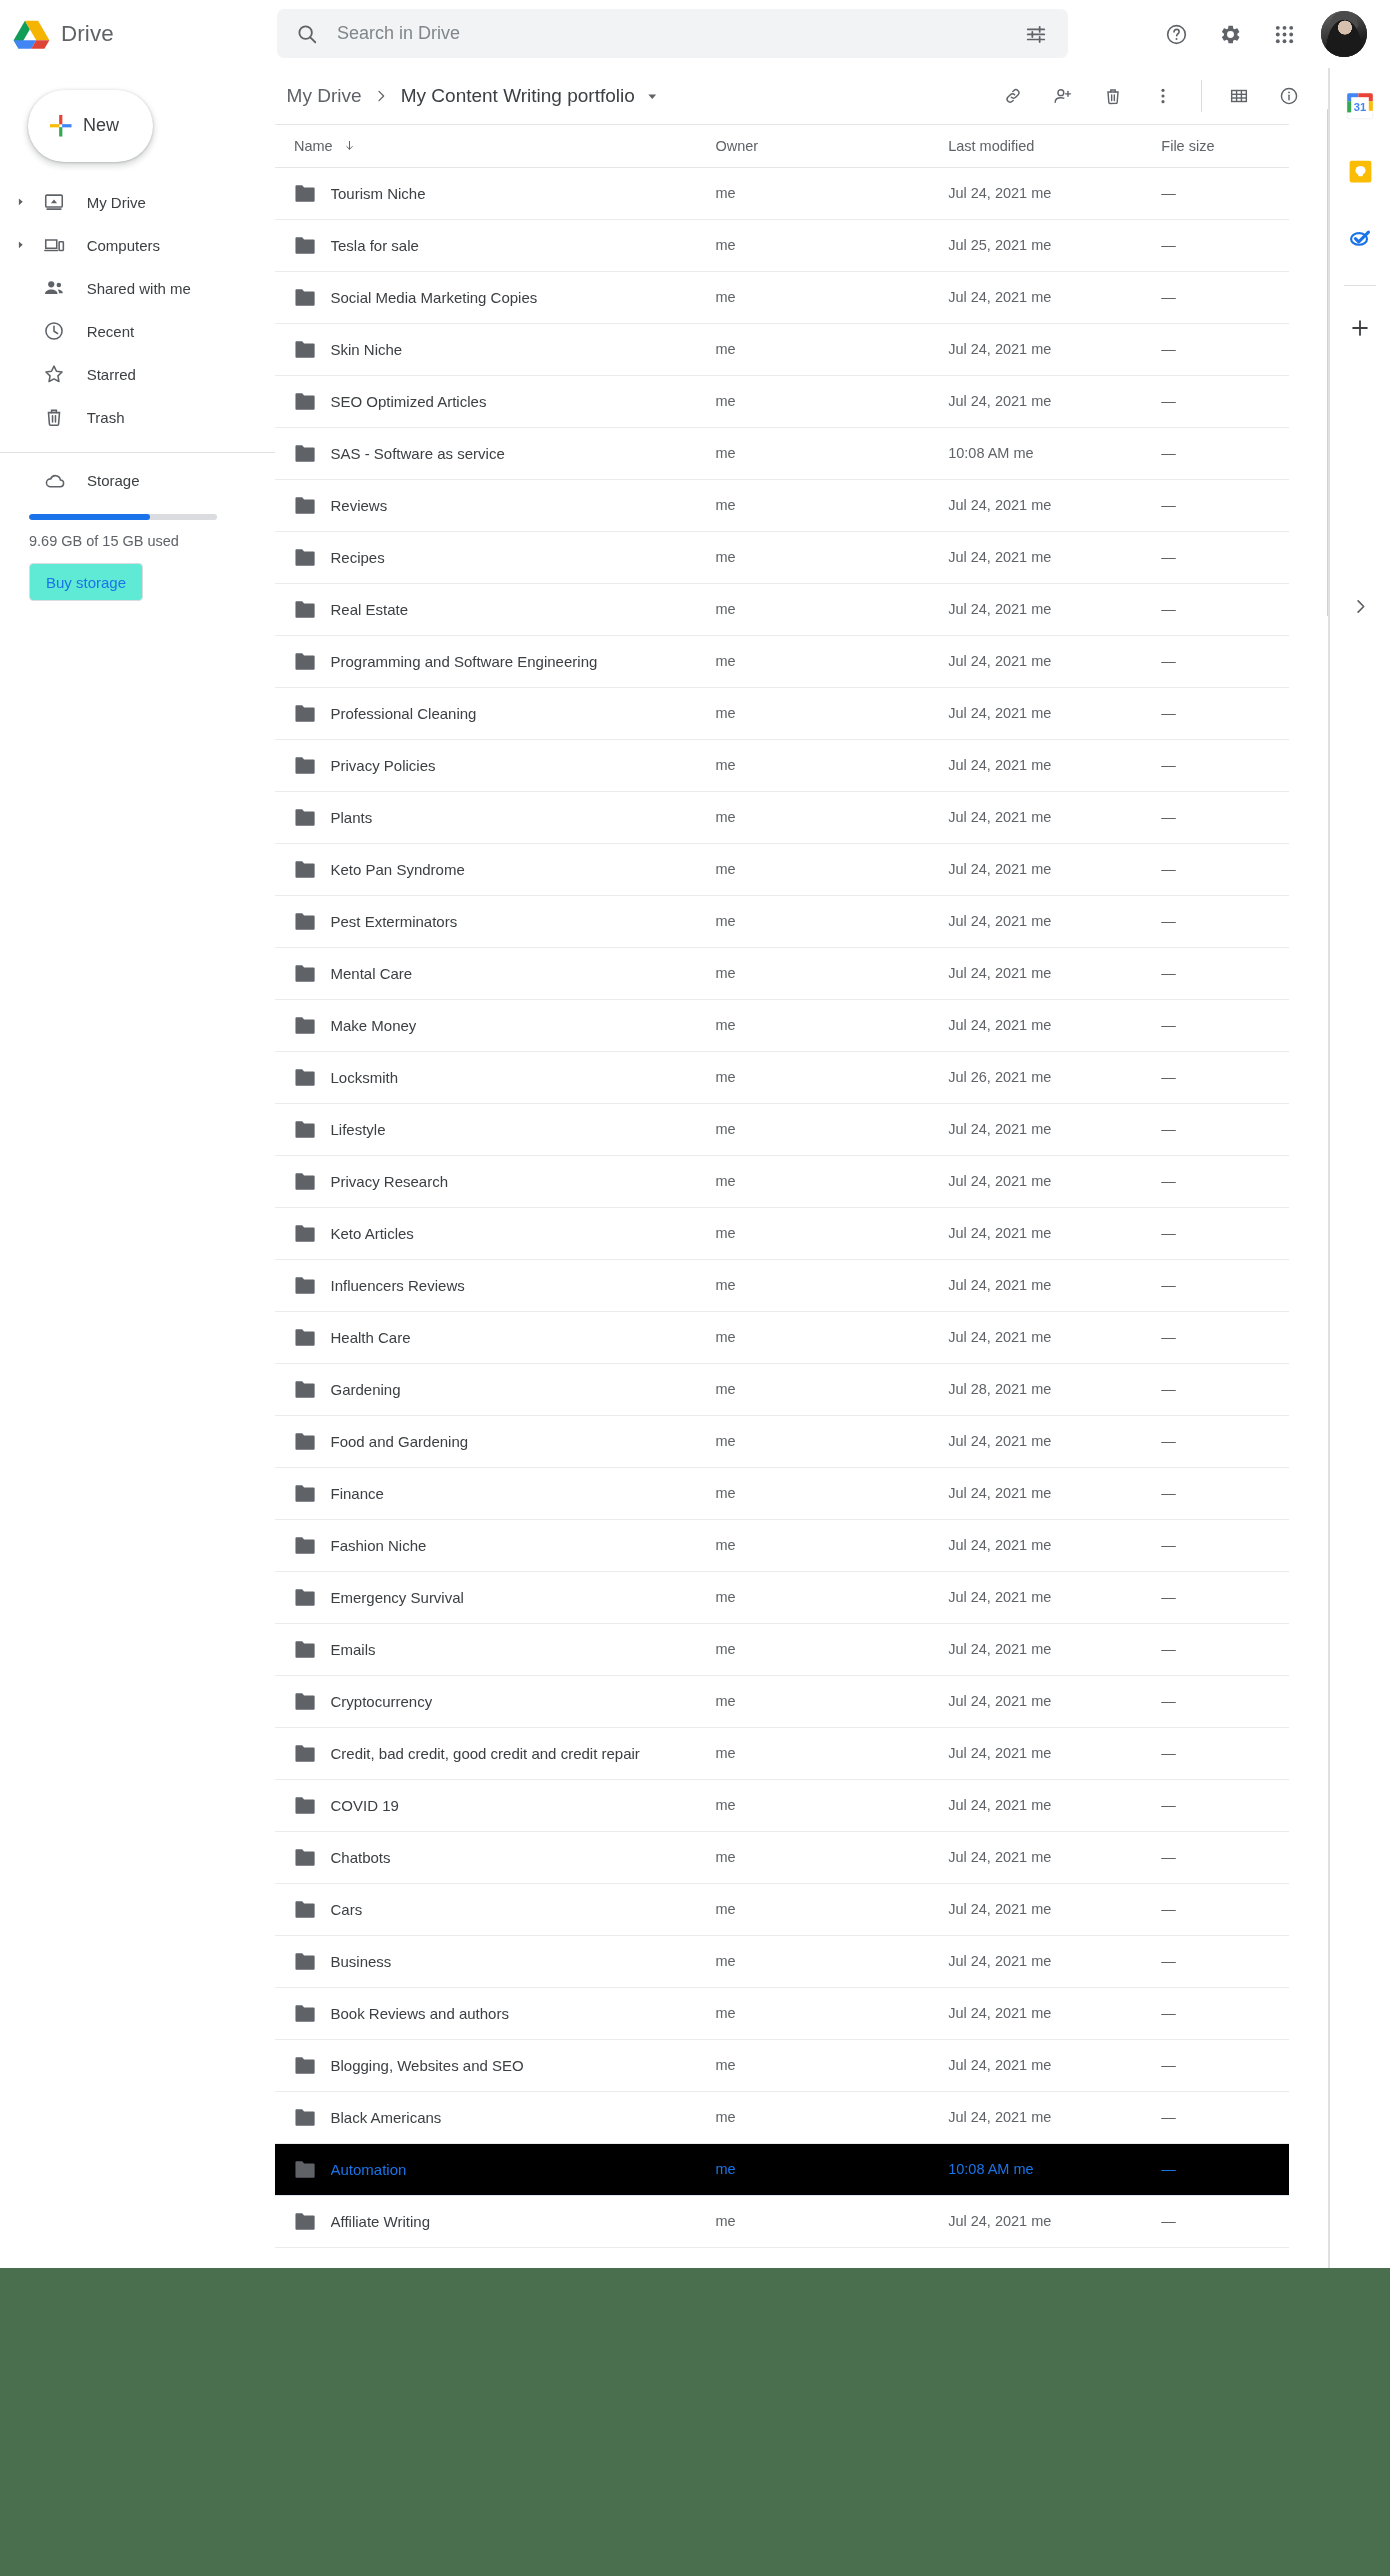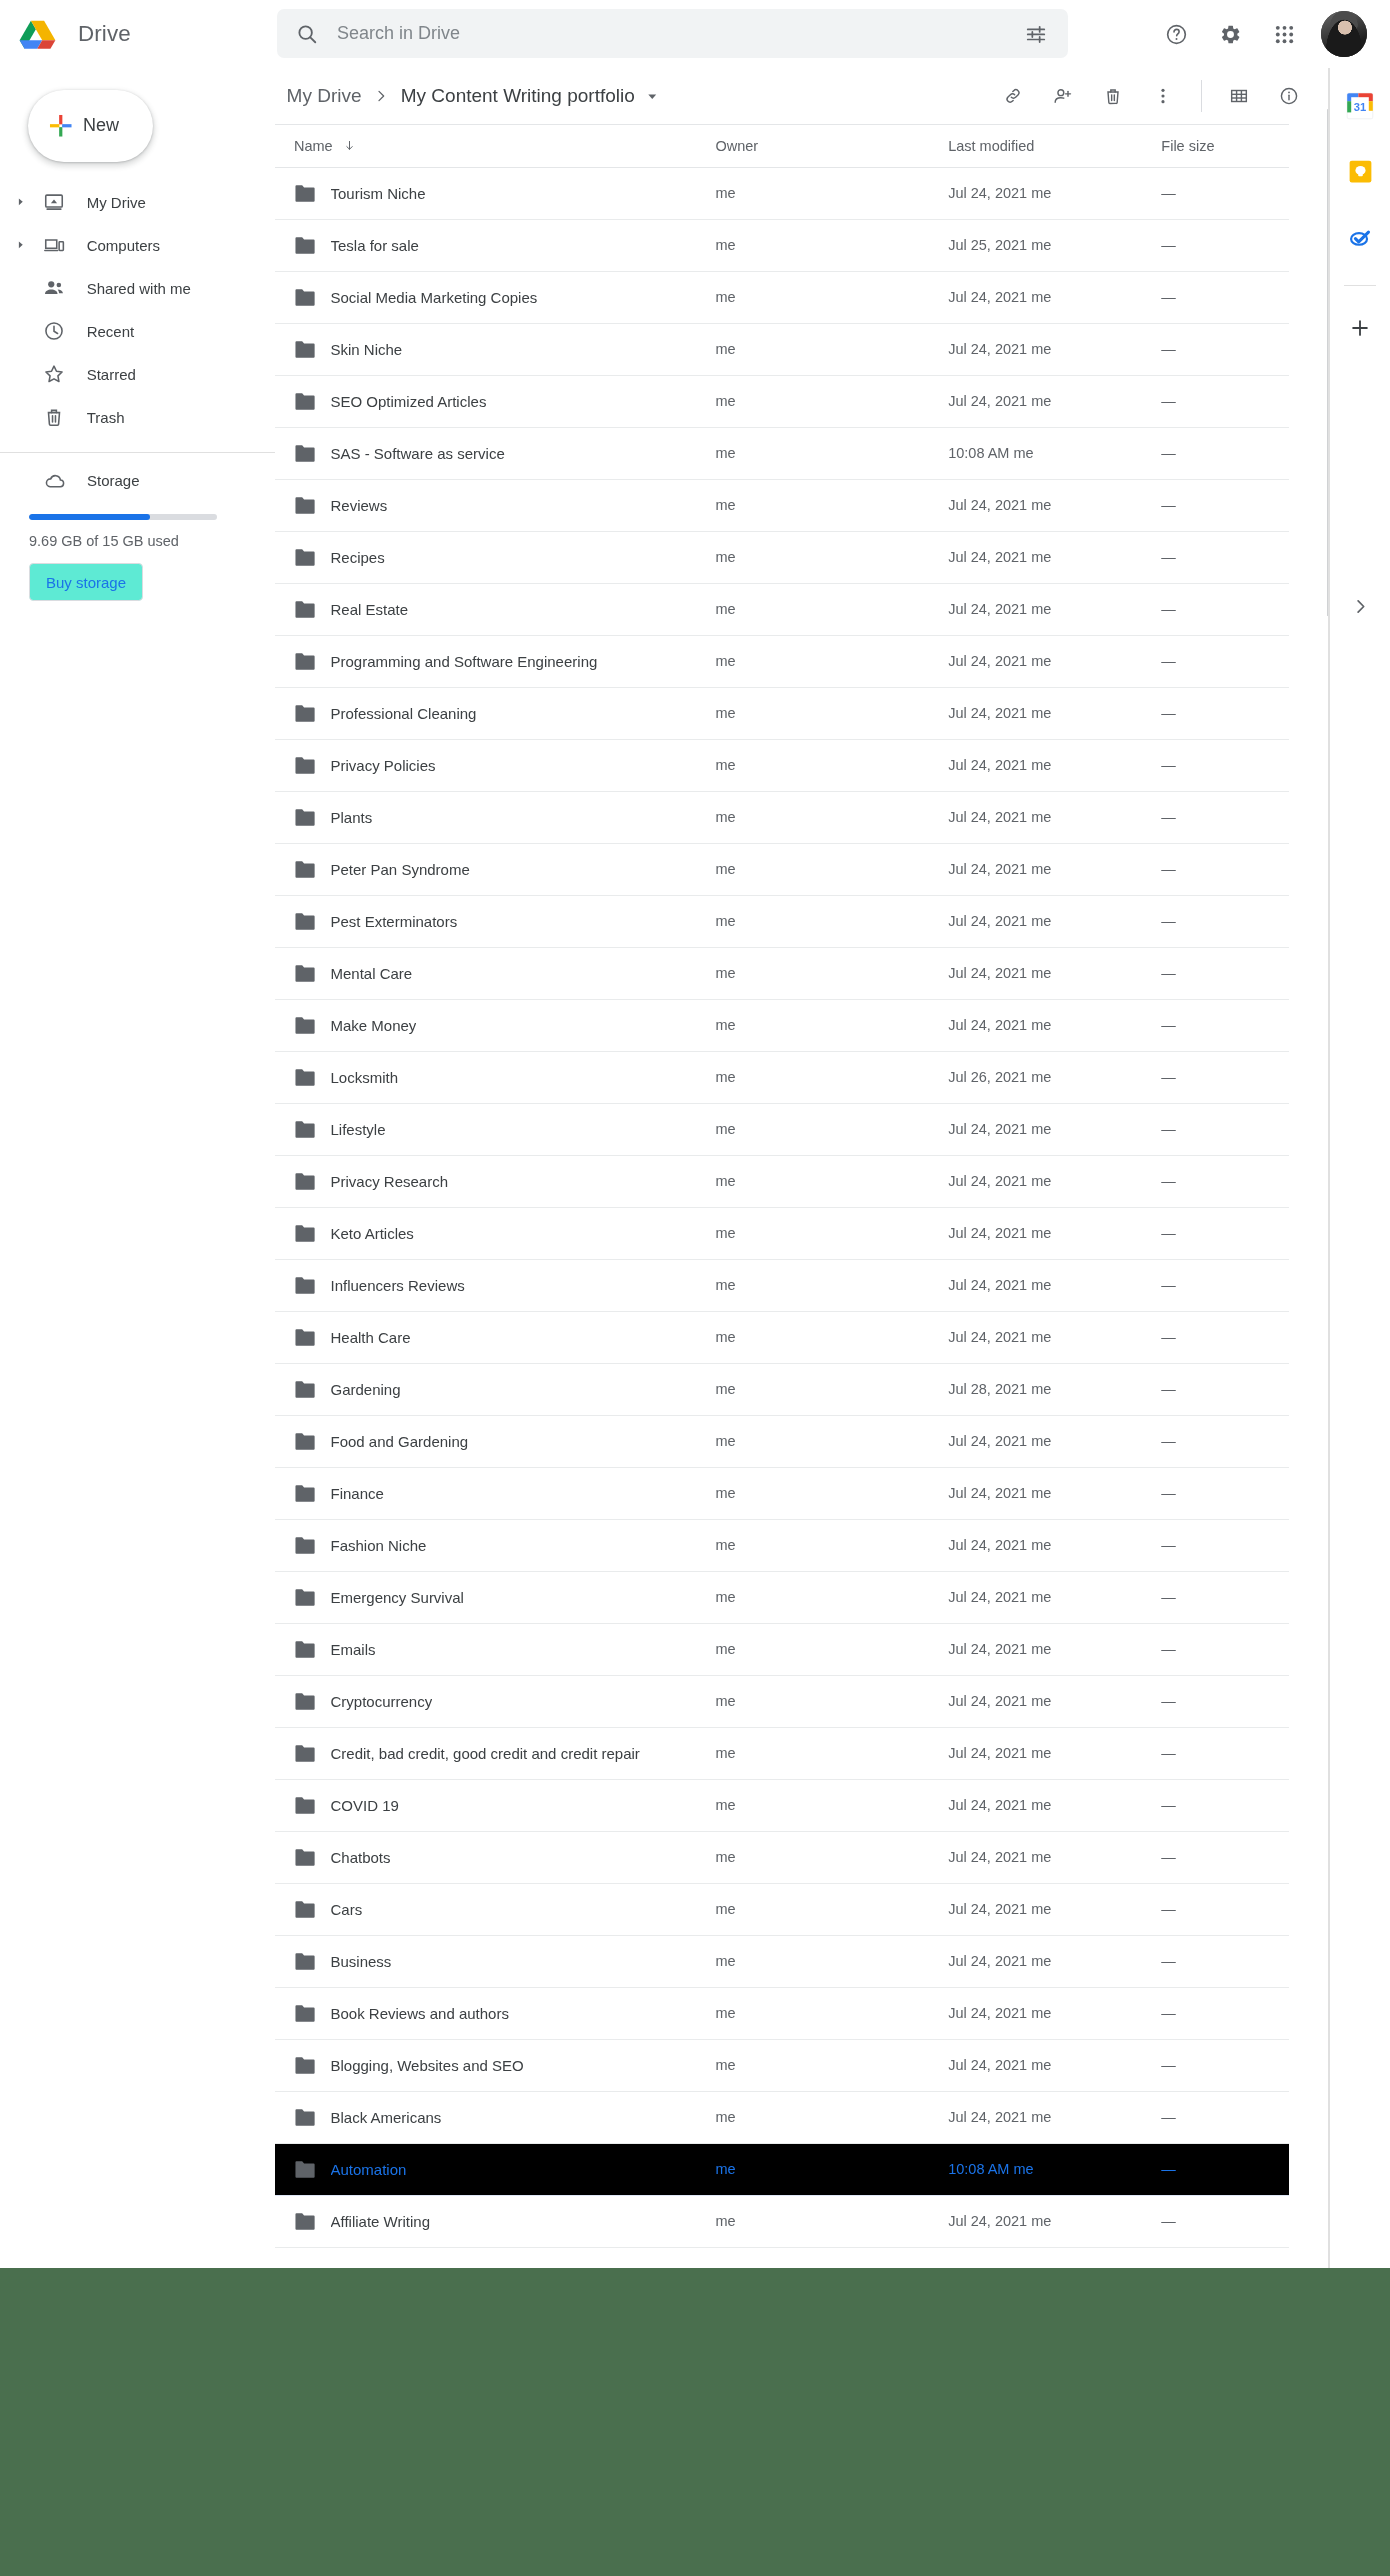--- a/index.html
+++ b/index.html
@@ -24,22 +24,22 @@
     width: 1390px;
     height: 68px;
     display: flex;
     align-items: center;
     background: #ffffff;
   }
   .brand {
     display: flex;
     align-items: center;
     width: 275px;
-    padding-left: 18px;
-    gap: 21px;
+    padding-left: 12px;
+    gap: 10px;
   }
   .drive-logo { width: 39px; height: 35px; display:block; }
   .brand-name {
     font-size: 22.4px;
     color: #5f6368;
     letter-spacing: 0.1px;
   }
   .search-wrap {
     position: absolute;
     left: 277px;
@@ -822,21 +822,21 @@
             <div class="cell-mod">Jul 24, 2021 me</div>
             <div class="cell-size">—</div>
           </div>
           <div class="row">
             <div class="cell-name">
               <span>
                 <svg class="folder-icon" viewBox="0 0 24 20" fill="#5f6368">
                   <path d="M1.6 2.2a1.1 1.1 0 0 1 1.1-1.1h6.2l2.1 2.4h10.4a1.1 1.1 0 0 1 1.1 1.1v13.2a1.1 1.1 0 0 1-1.1 1.1H2.7a1.1 1.1 0 0 1-1.1-1.1z"></path>
                 </svg>
               </span>
-              <span class="name-text">Peter Pan Syndrome</span>
+              <span class="name-text">Keto Pan Syndrome</span>
             </div>
             <div class="cell-owner">me</div>
             <div class="cell-mod">Jul 24, 2021 me</div>
             <div class="cell-size">—</div>
           </div>
           <div class="row">
             <div class="cell-name">
               <span>
                 <svg class="folder-icon" viewBox="0 0 24 20" fill="#5f6368">
                   <path d="M1.6 2.2a1.1 1.1 0 0 1 1.1-1.1h6.2l2.1 2.4h10.4a1.1 1.1 0 0 1 1.1 1.1v13.2a1.1 1.1 0 0 1-1.1 1.1H2.7a1.1 1.1 0 0 1-1.1-1.1z"></path>

